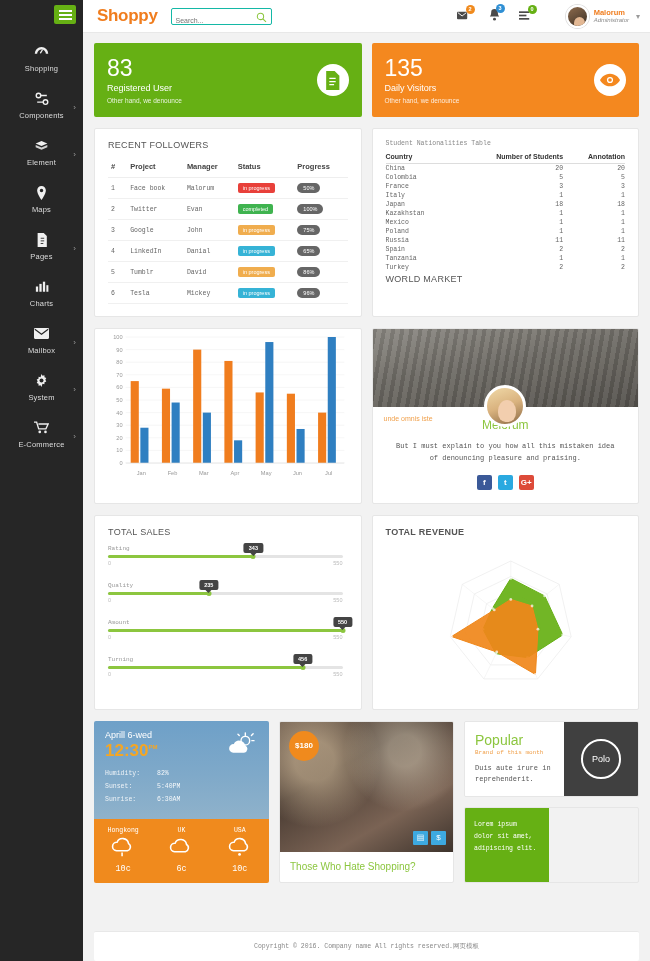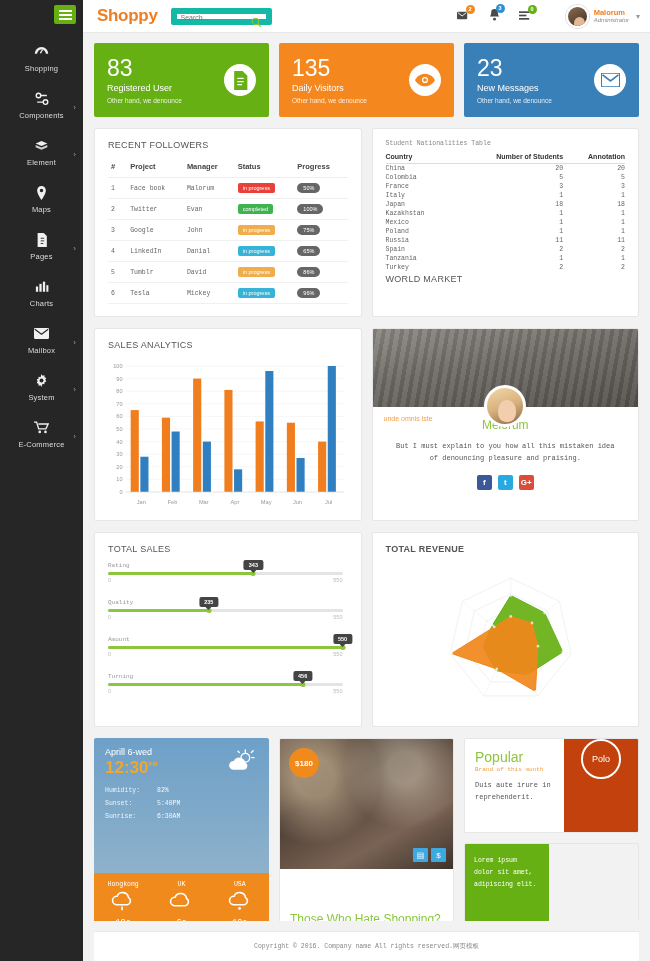--- a/index.html
+++ b/index.html
@@ -40,22 +40,22 @@
 
   
   .main { flex: 1 1 auto; display: flex; flex-direction: column; background: #f2f2f2; min-width: 0; }
 
   .topbar {
     height: 33px; background: #fff; display: flex; align-items: center;
     padding: 0 10px 0 14px; border-bottom: 1px solid #e8e8e8; flex: 0 0 33px;
   }
   .logo { font-size: 17px; font-weight: bold; color: #f07d1e; letter-spacing: -.3px; }
   .search {
-    margin-left: 13px; width: 100px; height: 17px; border: 6px solid #14b8a6;
-    border-radius: 2px; display: flex; align-items: flex-start; padding: 0 4px; background: #fff;
+    margin-left: 13px; width: 100px; height: 17px; border: 1px solid #14b8a6;
+    border-radius: 2px; display: flex; align-items: flex-end; padding: 0 4px; background: #fff;
     position: relative; width: 101px;
   }
   .search input {
     border: 0; outline: 0; font-size: 7px; color: #999; width: 100%;
     font-family: "Liberation Sans", sans-serif; background: transparent;
   }
   .search .mag { position: absolute; right: 4px; top: 3px; }
   .topbar-spacer { flex: 1 1 auto; }
   .notif-group { display: flex; align-items: center; gap: 19px; margin-right: 34px; }
   .notif { position: relative; cursor: pointer; }
@@ -220,29 +220,29 @@
   .price-badge {
     position: absolute; left: 9px; top: 9px; width: 30px; height: 30px; border-radius: 50%;
     background: #f08a1d; color: #fff; font-size: 8px; font-weight: bold;
     display: flex; align-items: center; justify-content: center;
   }
   .shop-actions { position: absolute; right: 7px; bottom: 7px; display: flex; gap: 3px; }
   .sa {
     width: 15px; height: 14px; background: #3da9e0; color: #fff; display: flex;
     align-items: center; justify-content: center; font-size: 8px; border-radius: 1px; cursor: pointer;
   }
-  .shop-cap { font-size: 12px; color: #8cc63f; padding: 9px 10px 10px; margin-top: 34px; }
+  .shop-cap { font-size: 10px; color: #8cc63f; padding: 9px 10px 10px; }
 
   .mini { border-radius: 2px; overflow: hidden; display: flex; flex: 1 1 0; }
   .mini-l { flex: 1 1 0; padding: 10px 10px; background: #fff; }
   .mini-title { font-size: 14px; color: #8cc63f; }
   .mini-sub { font-size: 6px; color: #f0a04b; margin-top: 1px; font-family: "Liberation Mono", monospace; }
   .mini-text { font-size: 7px; color: #555; margin-top: 7px; line-height: 1.7; font-family: "Liberation Mono", monospace; }
   .mini-r-orange {
-    flex: 0 0 74px; background: #c2410c; display: flex; align-items: flex-start; justify-content: center;
+    flex: 0 0 74px; background: #404040; display: flex; align-items: center; justify-content: center;
   }
   .polo {
     width: 40px; height: 40px; border-radius: 50%; border: 2px solid #fff;
     color: #fff; font-size: 9px; display: flex; align-items: center; justify-content: center;
   }
   .mini-green { flex: 0 0 84px; background: #66b014; color: #fff; padding: 11px 9px;
     font-size: 6.5px; line-height: 1.9; font-family: "Liberation Mono", monospace; }
   .mini-follow { flex: 1 1 0; background: #fff; display: flex; flex-direction: column;
     align-items: center; justify-content: center; }
   .f-title { font-size: 11px; color: #f0a04b; }
@@ -421,33 +421,20 @@
             <div class="txt">
               <div class="num">135</div>
               <div class="lbl">Daily Visitors</div>
               <div class="sub">Other hand, we denounce</div>
             </div>
             <div class="circ">
               <svg width="20" height="14" viewBox="0 0 22 14">
                 <path d="M11 0C5 0 1.2 4.5 0 7c1.2 2.5 5 7 11 7s9.8-4.5 11-7c-1.2-2.5-5-7-11-7z" fill="#f4881f"></path>
                 <circle cx="11" cy="7" r="3.4" fill="#fff"></circle>
                 <circle cx="11" cy="7" r="2" fill="#f4881f"></circle>
-              </svg>
-            </div>
-          </div>
-          <div class="stat" style="background: rgb(58, 128, 184);">
-            <div class="txt">
-              <div class="num">23</div>
-              <div class="lbl">New Messages</div>
-              <div class="sub">Other hand, we denounce</div>
-            </div>
-            <div class="circ">
-              <svg width="19" height="14" viewBox="0 0 20 15">
-                <rect x="0" y="0" width="20" height="15" rx="1.6" fill="none" stroke="#3a80b8" stroke-width="1.8"></rect>
-                <path d="M1.5 2 L10 8.5 L18.5 2" fill="none" stroke="#3a80b8" stroke-width="1.8"></path>
               </svg>
             </div>
           </div>
         </div>
 
       <div class="row">
         <div class="panel" style="flex:1 1 0;">
           <div class="panel-title">RECENT FOLLOWERS</div>
           <div style="padding:0 13px 12px;">
             <table class="flw">
@@ -579,21 +566,20 @@
                   <td>2</td>
                 </tr>
               </tbody>
           </table>
           <div class="wm">WORLD MARKET</div>
         </div>
       </div>
 
       <div class="row">
         <div class="panel" style="flex:1 1 0;">
-          <div class="panel-title">SALES ANALYTICS</div>
           <div class="chart-area">
             <svg id="barsvg" width="100%" height="150" viewBox="0 0 240 150" preserveAspectRatio="none">
                 <line x1="22" y1="132" x2="234" y2="132" stroke="#eee" stroke-width=".5"></line>
                 <text class="axis-lbl" x="19" y="134" text-anchor="end">0</text>
                 <line x1="22" y1="119.4" x2="234" y2="119.4" stroke="#eee" stroke-width=".5"></line>
                 <text class="axis-lbl" x="19" y="121.4" text-anchor="end">10</text>
                 <line x1="22" y1="106.8" x2="234" y2="106.8" stroke="#eee" stroke-width=".5"></line>
                 <text class="axis-lbl" x="19" y="108.8" text-anchor="end">20</text>
                 <line x1="22" y1="94.2" x2="234" y2="94.2" stroke="#eee" stroke-width=".5"></line>
                 <text class="axis-lbl" x="19" y="96.2" text-anchor="end">30</text>

